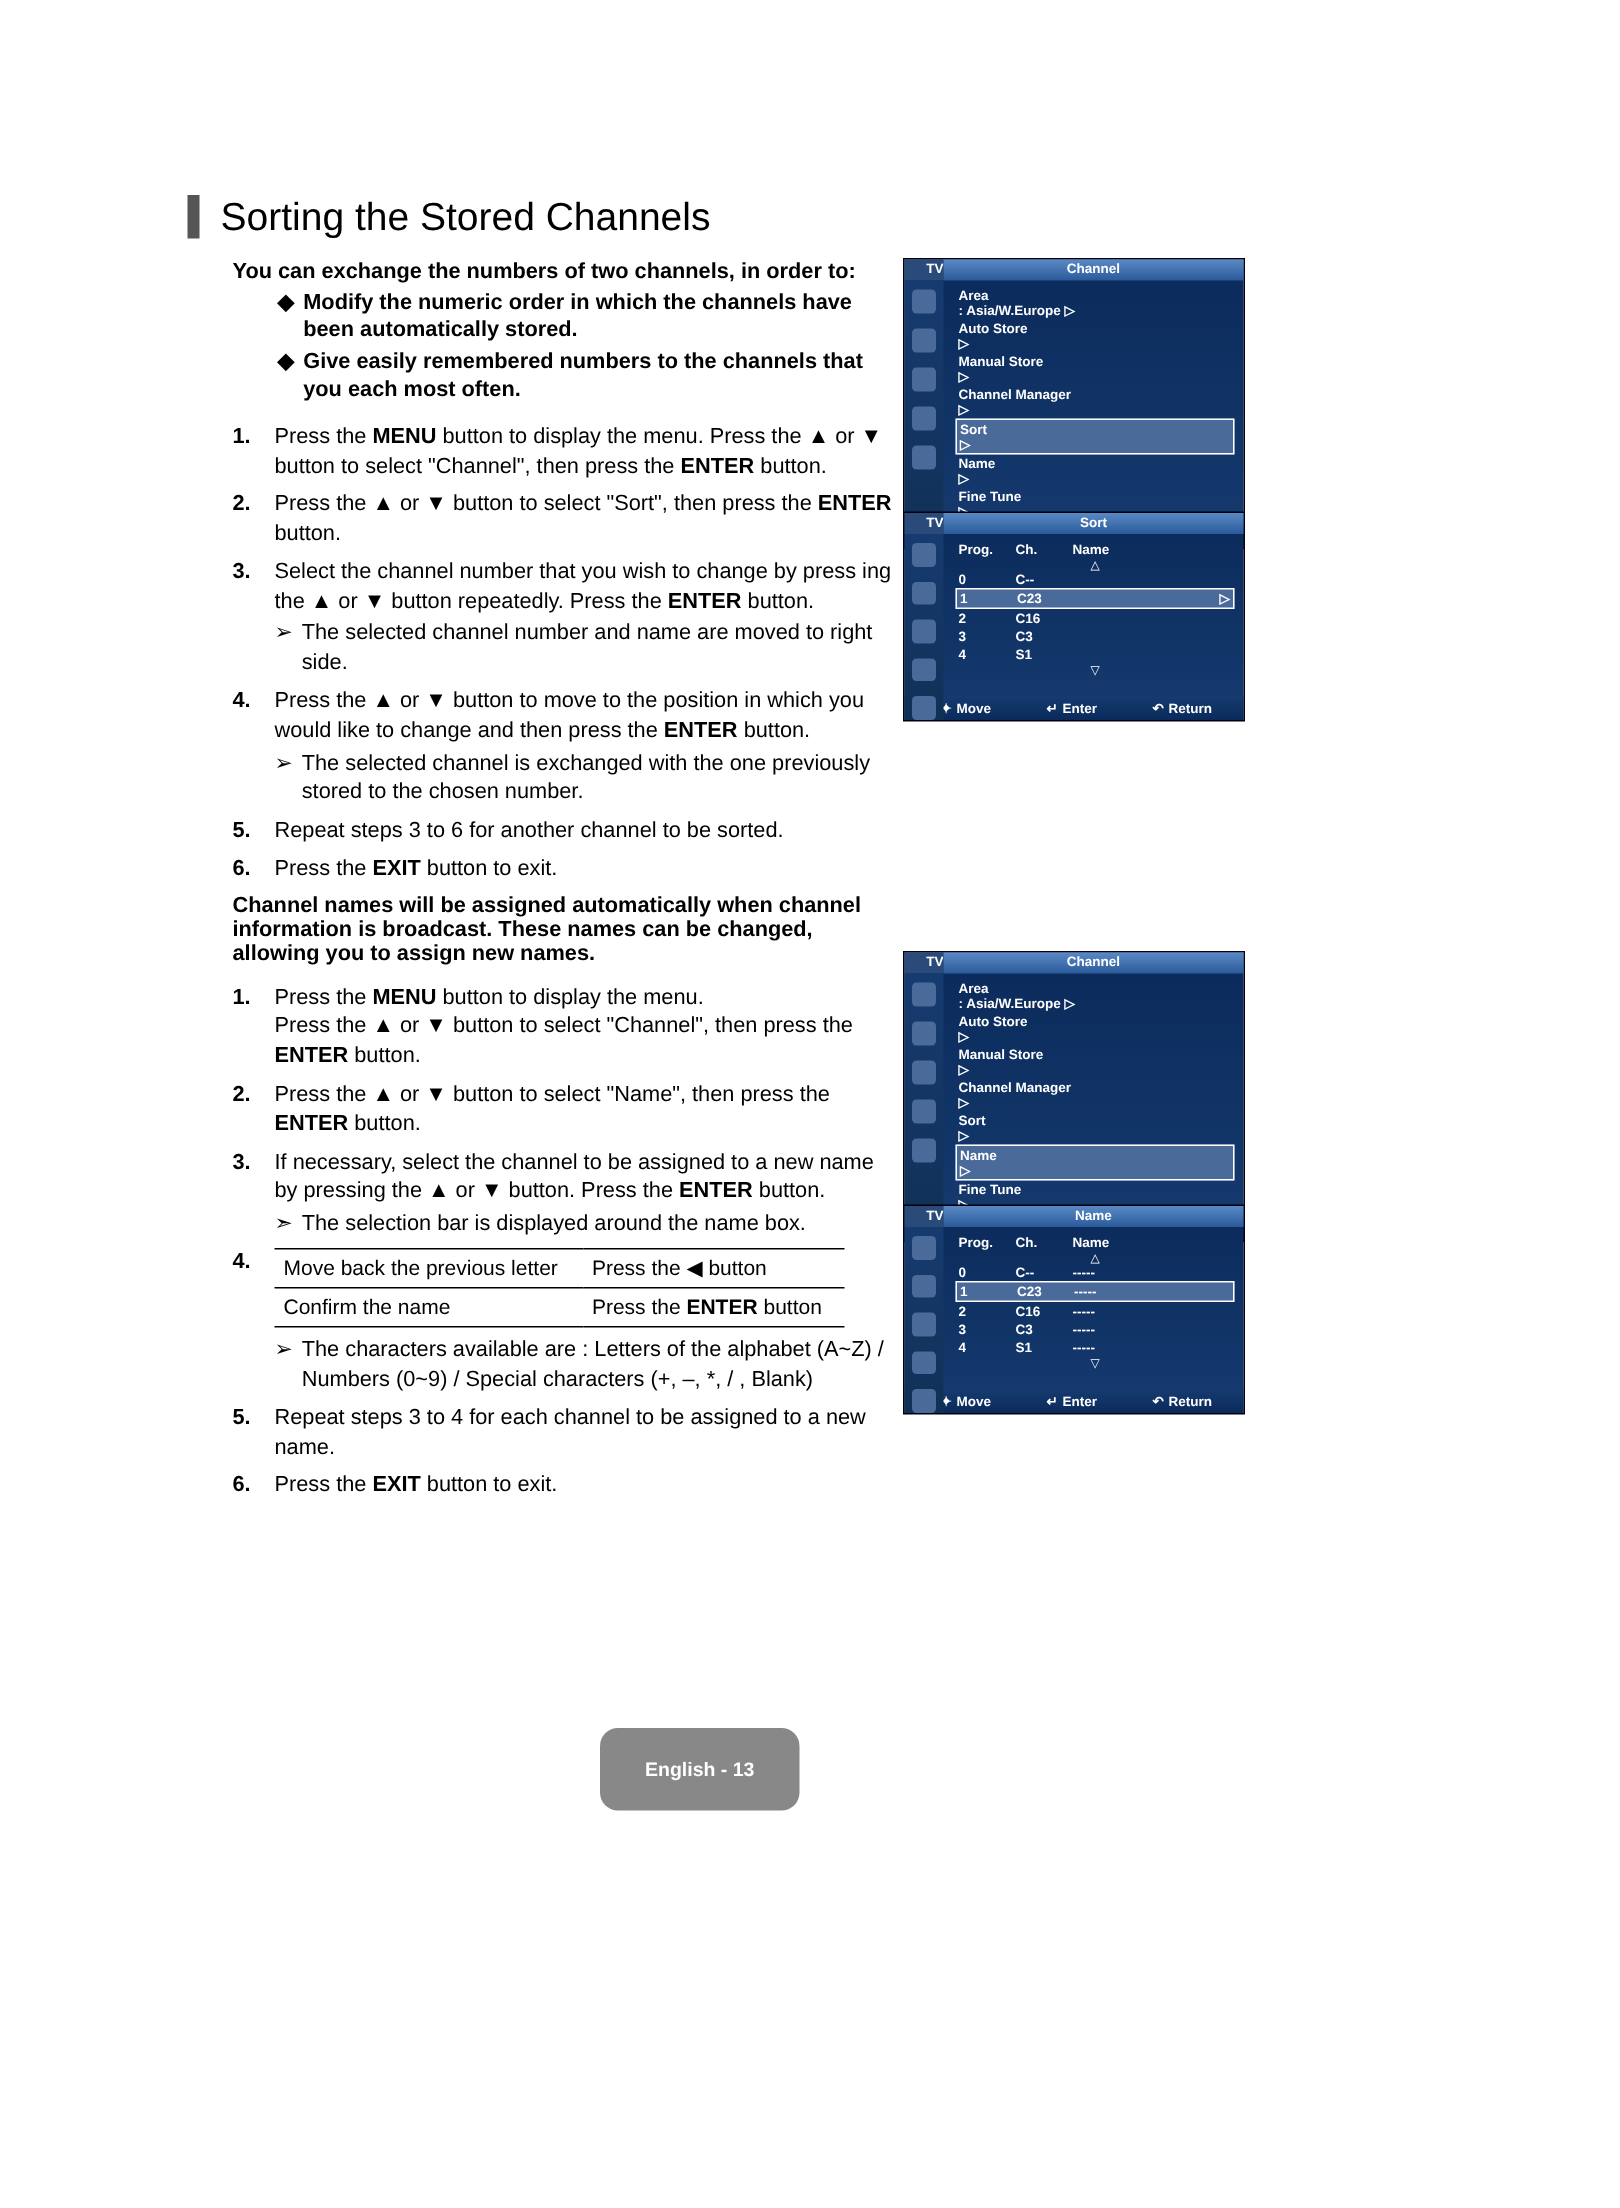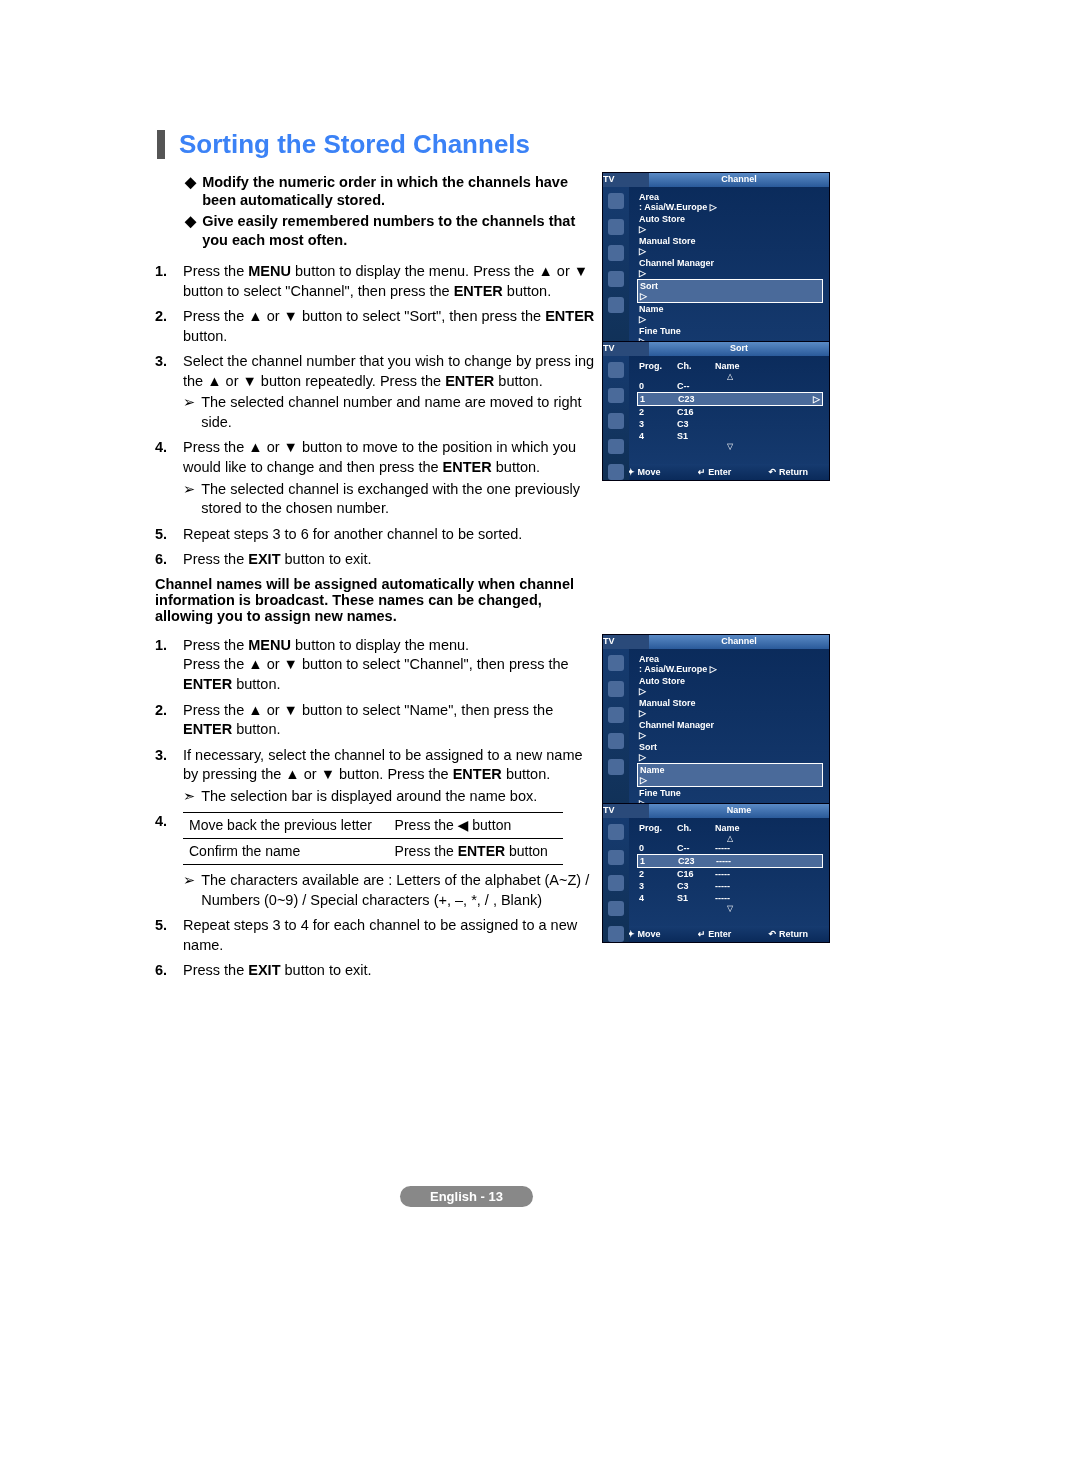--- a/index.html
+++ b/index.html
@@ -12,27 +12,26 @@
     font-size: 16px;
   }
   .page-content {
     position: absolute;
     left: 125px;
     top: 130px;
     width: 700px;
   }
   .section-title {
     font-size: 26px;
-    font-weight: bold;
+    font-weight: normal;
     border-left: 8px solid #555;
     padding-left: 14px;
     margin-bottom: 14px;
-    color: #3b82f6;
+    color: #000000;
     line-height: 1.1;
-    margin-left: 32px;
   }
   .intro-bold {
     font-weight: bold;
     font-size: 14.5px;
     margin-left: 30px;
     margin-bottom: 4px;
     width: 440px;
   }
   .bullet-list {
     margin-left: 60px;
@@ -87,21 +86,21 @@
   }
   .action-table th { font-weight: bold; }
   .footer {
     position: absolute;
     left: 400px;
     bottom: 265px;
     background: #888;
     color: #fff;
     font-weight: bold;
     font-size: 13px;
-    padding: 3px 30px;
+    padding: 20px 30px;
     border-radius: 12px;
   }
 
   
   .osd {
     position: absolute;
     width: 228px;
     background: linear-gradient(to bottom, #0a2a5a, #163b70);
     border: 1px solid #001;
     font-size: 10px;
@@ -124,21 +123,21 @@
     border-radius: 3px;
     display: block;
   }
   .osd .header {
     display: flex;
     height: 14px;
     font-size: 9px;
     font-weight: bold;
   }
   .osd .header .tv {
-    width: 46px; text-align: left;
+    width: 26px; text-align: right;
     background: #2a4a7a;
     padding-top: 1px;
   }
   .osd .header .title {
     flex: 1; text-align: center;
     background: linear-gradient(to bottom, #5a8ac5, #2a5a9a);
     padding-top: 1px;
   }
   .osd .menu-body {
     margin-left: 28px;
@@ -193,20 +192,21 @@
 
   b { font-weight: bold; }
 </style>
 </head>
 <body>
 
 <div class="page-content">
 
   <h2 class="section-title">Sorting the Stored Channels</h2>
 
+  <div class="intro-bold">You can exchange the numbers of two channels, in order to:</div>
   <div class="bullet-list">
     <div class="bullet-item">
         <span class="diamond">◆</span>
         <span>Modify the numeric order in which the channels have been automatically stored.</span>
       </div>
     <div class="bullet-item">
         <span class="diamond">◆</span>
         <span>Give easily remembered numbers to the channels that you each most often.</span>
       </div>
   </div>

